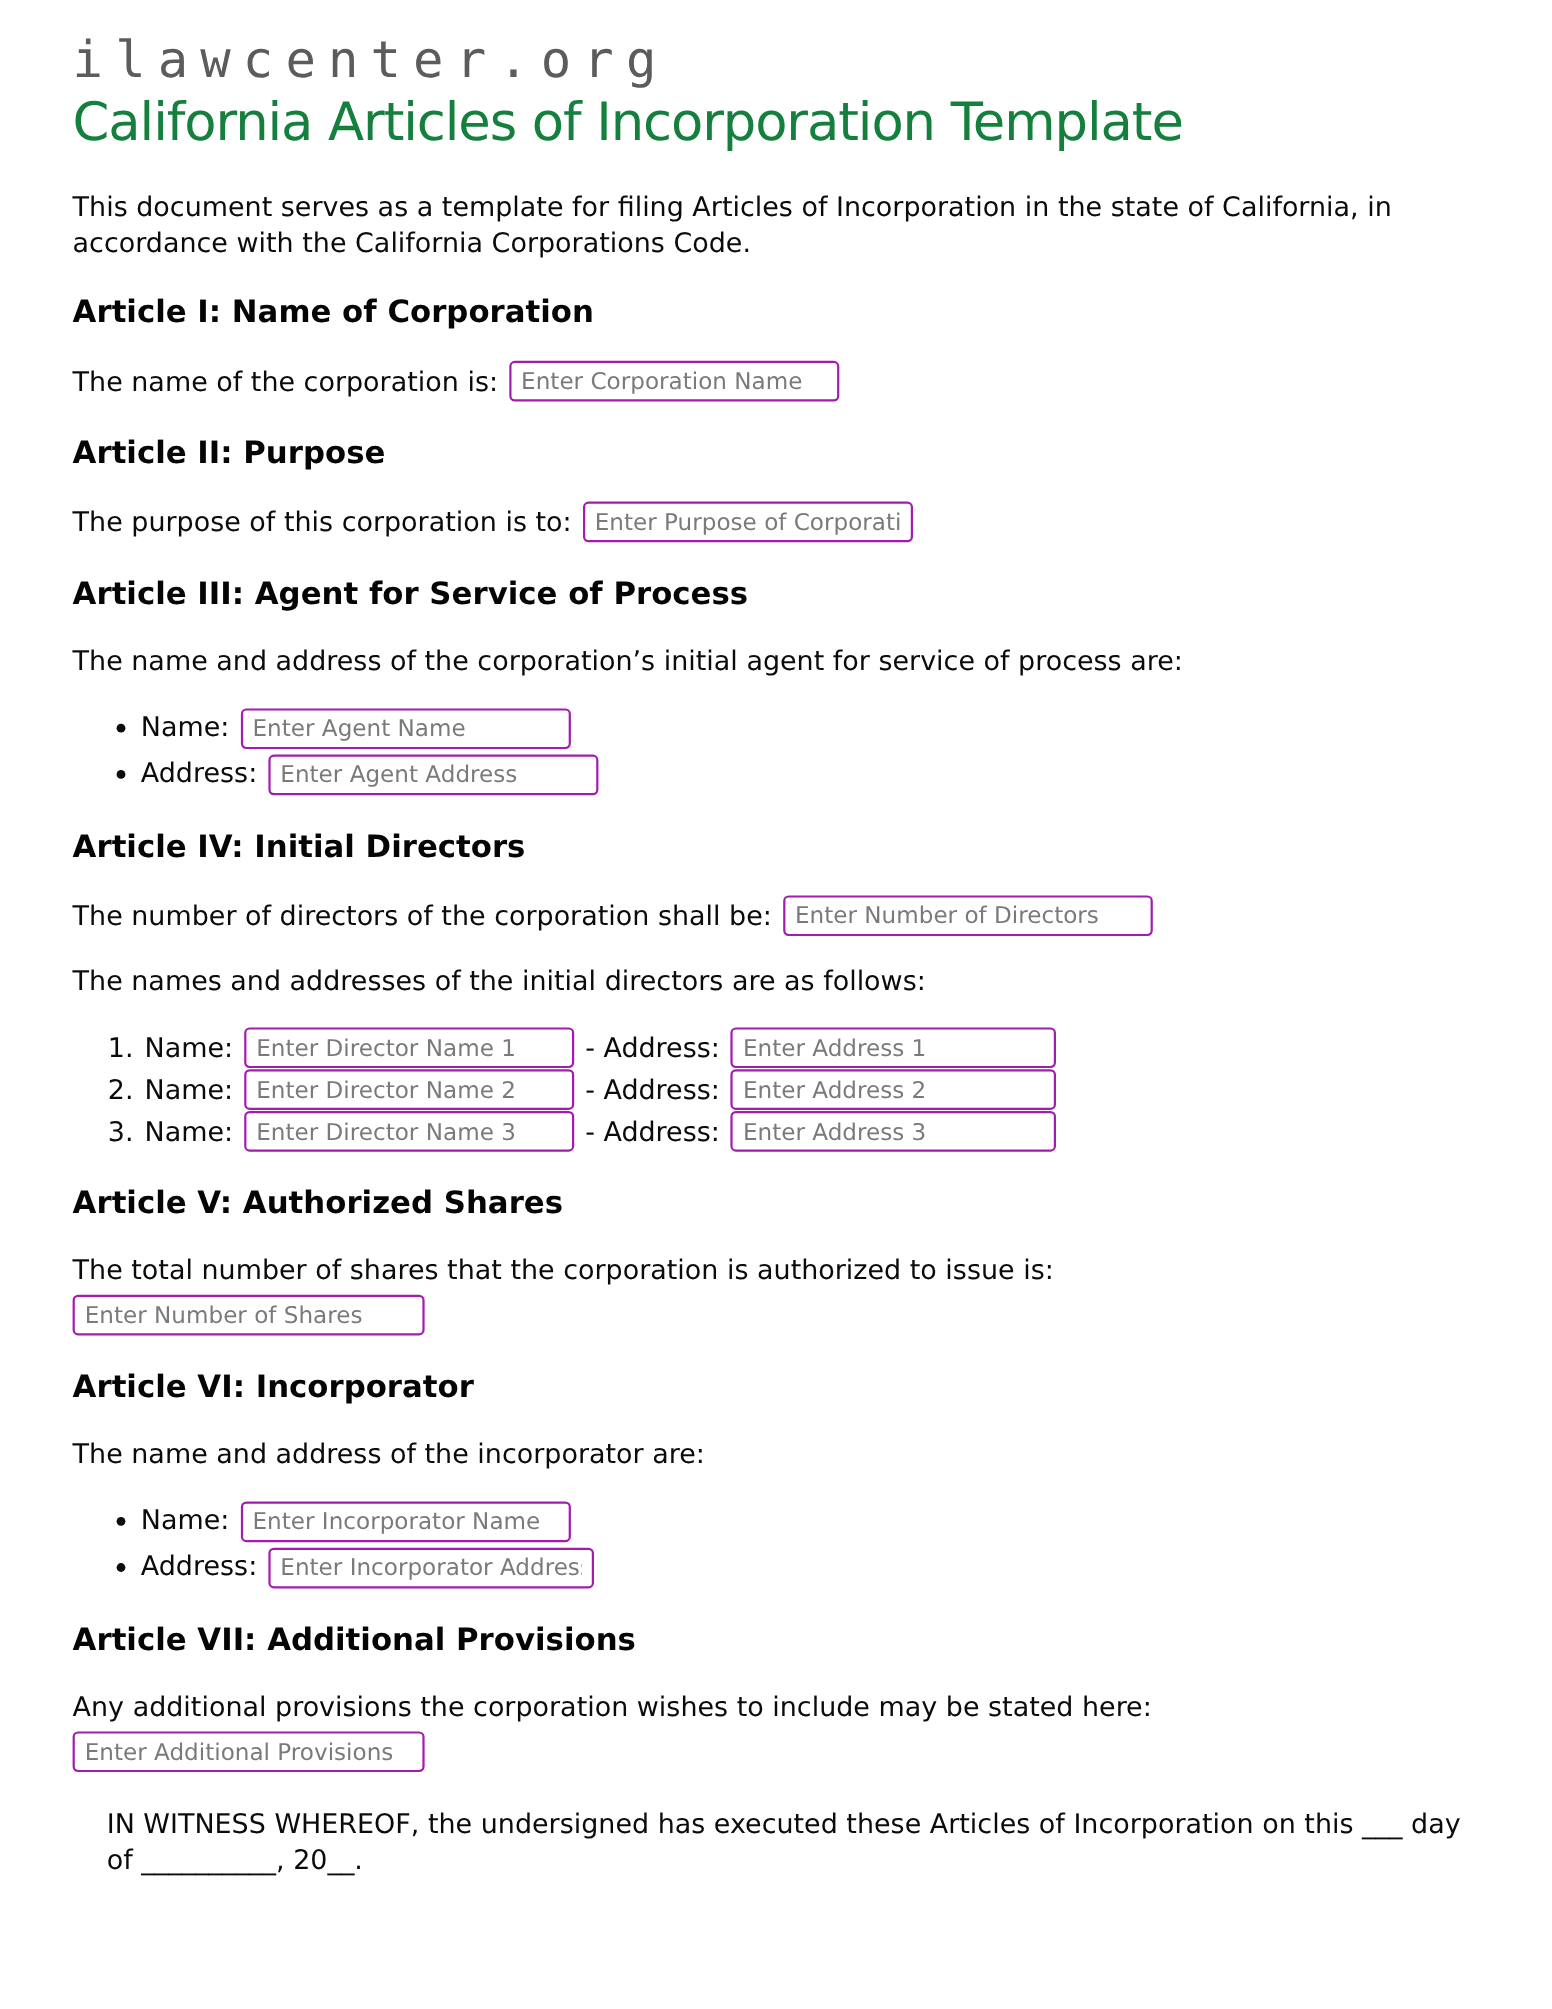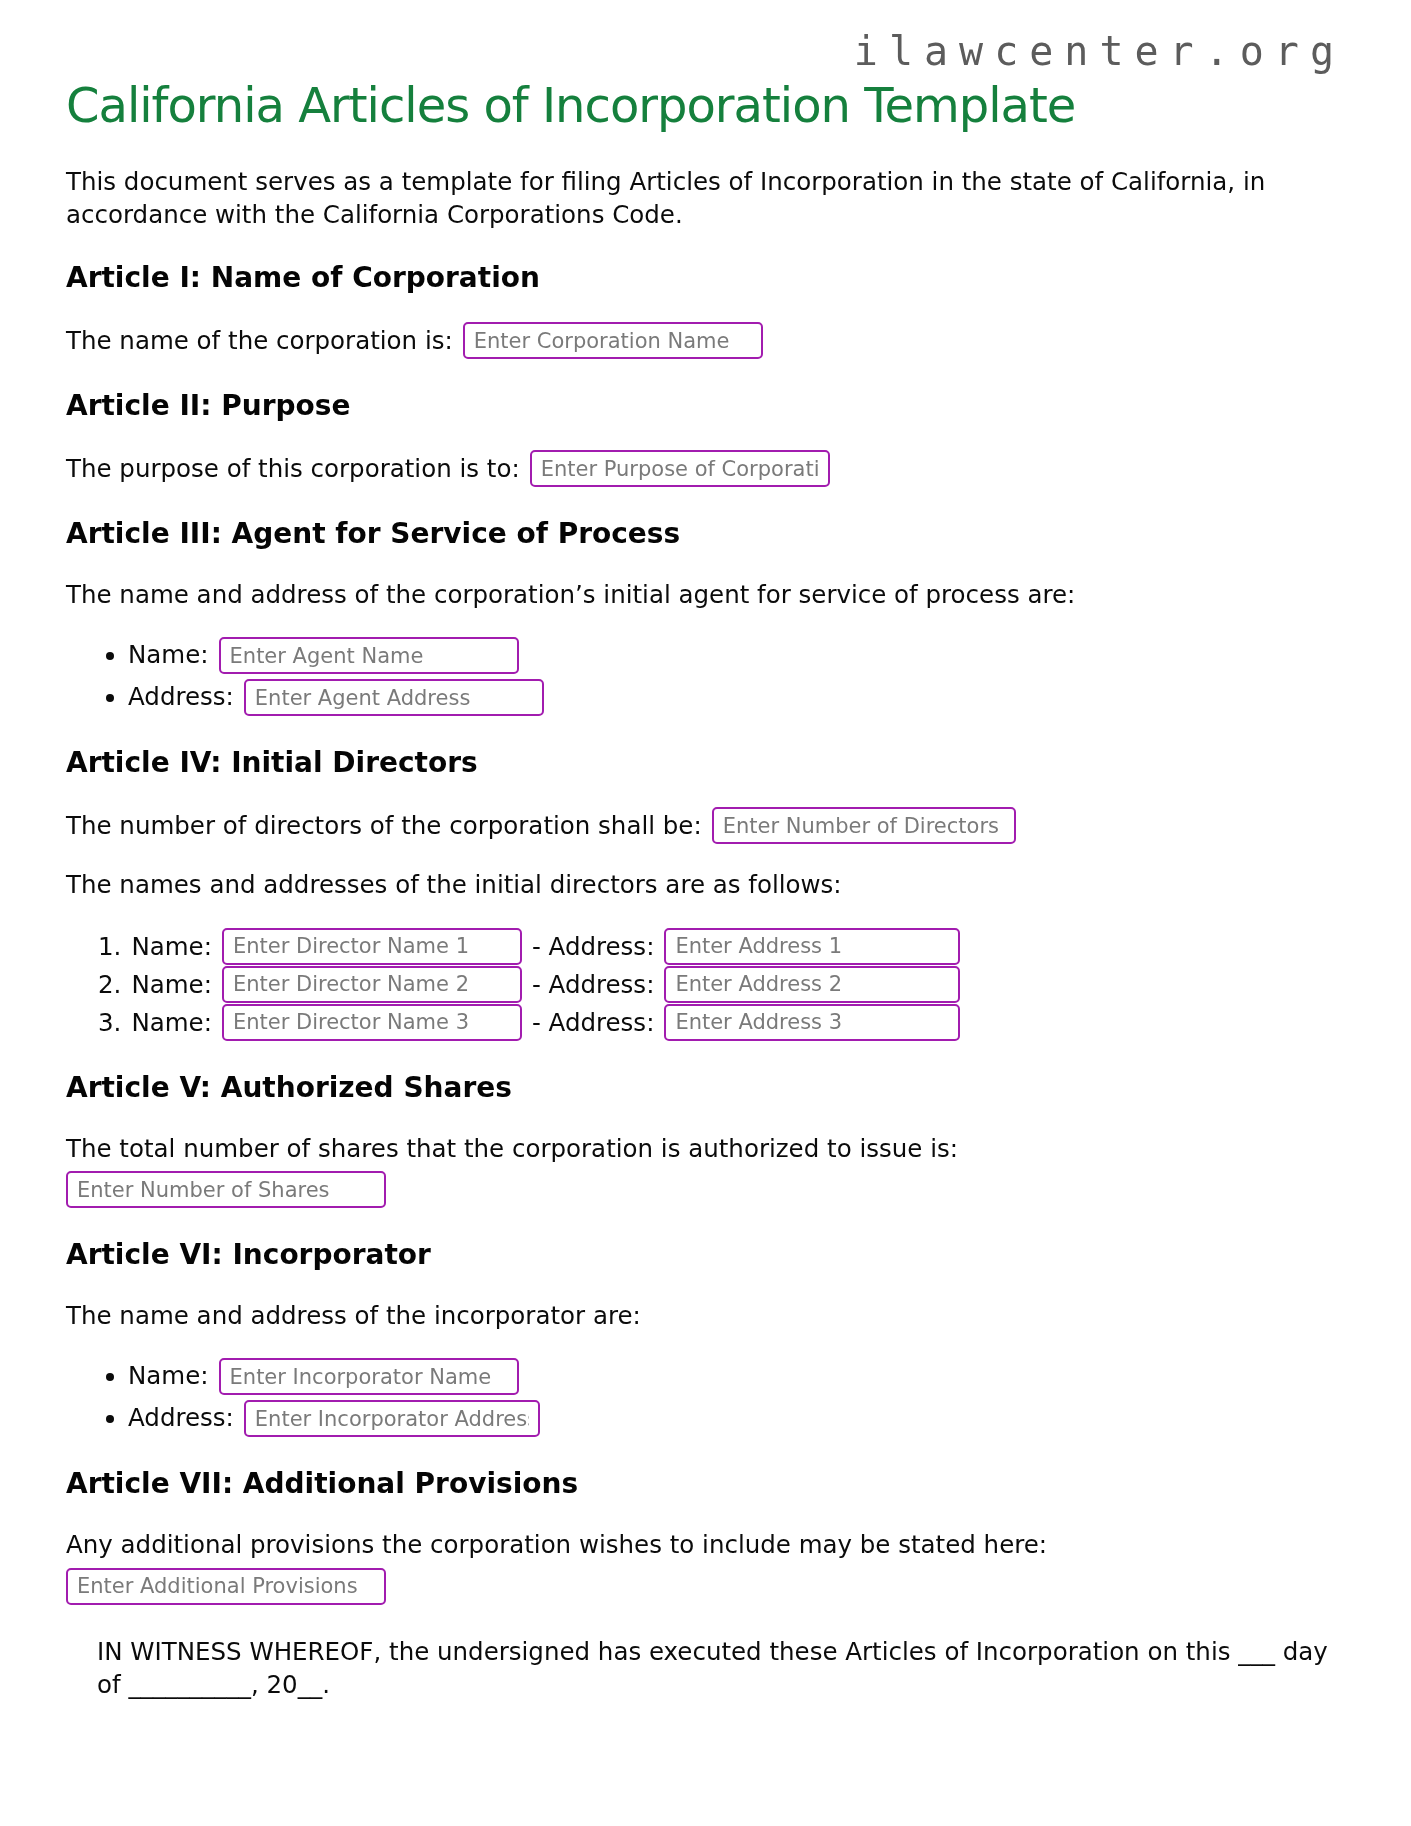--- a/index.html
+++ b/index.html
@@ -6,23 +6,23 @@
   html, body { background: #ffffff; }
   body { font-family: "DejaVu Sans", sans-serif; color: #0b0b0b; }
   .page {
     width: 1411px;
     min-height: 1826px;
     background: #ffffff;
     padding: 30px 66px 60px 66px;
   }
   .site {
     display: block;
-    text-align: right;
+    text-align: left;
     font-family: "DejaVu Sans Mono", monospace;
-    font-size: 40px;
+    font-size: 46px;
     letter-spacing: 11px;
     color: #5c5c5c;
     line-height: 1.05;
     margin-bottom: 4px;
     white-space: nowrap;
   }
   h1 {
     font-size: 48px;
     font-weight: normal;
     letter-spacing: -1px;
@@ -93,21 +93,21 @@
       <li>
         <span class="label">Address:</span><input class="fill" type="text" placeholder="Enter Agent Address" style="">
       </li>
     </ul>
   </section>
 
   <section>
     <h3>Article IV: Initial Directors</h3>
     <p class="inline-row">
       <span>The number of directors of the corporation shall be:</span>
-      <input class="fill" style="width: 304px;" type="text" placeholder="Enter Number of Directors">
+      <input class="fill" style="width: 336px;" type="text" placeholder="Enter Number of Directors">
     </p>
     <p>The names and addresses of the initial directors are as follows:</p>
     <ol class="directors">
       <li>
         <span>1.</span>
         <span>Name:</span>
         <input class="fill" type="text" placeholder="Enter Director Name 1" style="">
         <span>- Address:</span>
         <input class="fill" style="width: 296px;" type="text" placeholder="Enter Address 1">
       </li>

